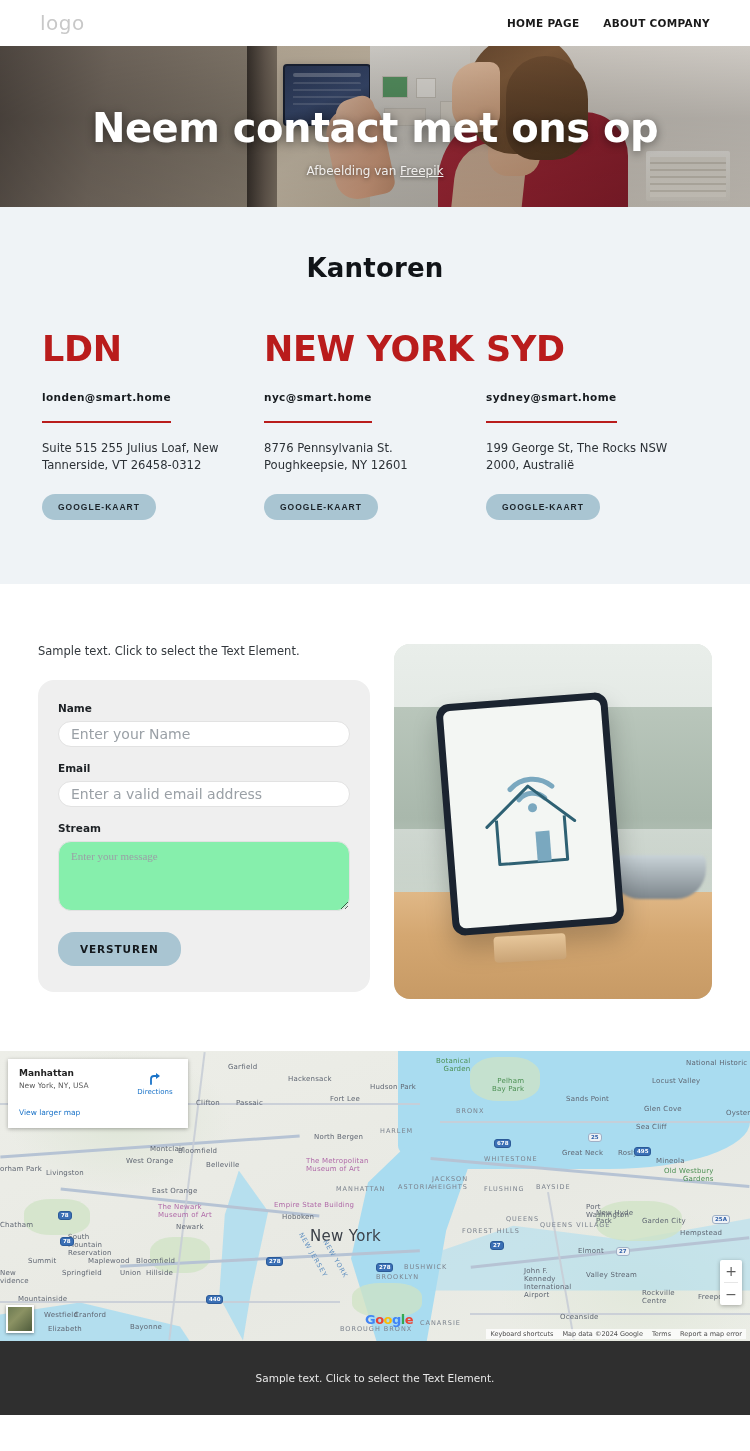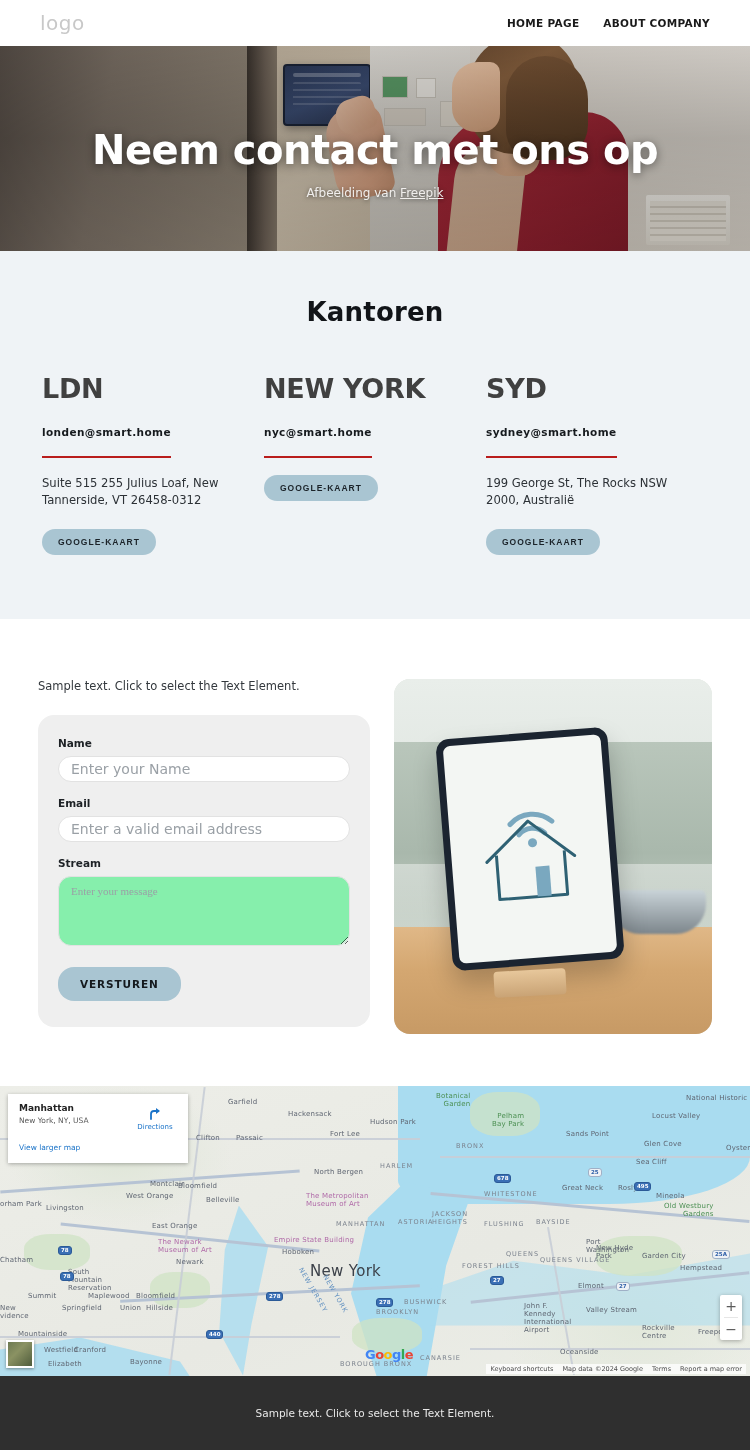--- a/index.html
+++ b/index.html
@@ -33,21 +33,21 @@
     font-size: 10.5px;
     font-weight: 700;
     letter-spacing: 0.3px;
     color: #1a1a1a;
     text-decoration: none;
     white-space: nowrap;
   }
 
   
   .hero {
-    height: 205px;
+    height: 161px;
     position: relative;
     overflow: hidden;
     background: #15803d;
   }
   .hero-photo { position: absolute; inset: 0; }
   
   .hp-wallL {
     position: absolute; left: 0; top: 0; width: 255px; height: 100%;
     background: linear-gradient(100deg, #595049 0%, #7d7267 40%, #938879 100%);
   }
@@ -183,23 +183,23 @@
     letter-spacing: 0.2px;
     margin-bottom: 46px;
   }
   .office-grid {
     display:grid;
     grid-template-columns: repeat(3, 1fr);
     gap: 0;
     padding: 0 42px;
   }
   .office-city {
-    font-size: 27px;
+    font-size: 35px;
     font-weight: 800;
-    color: #404040;
+    color: #b91c1c;
     letter-spacing: -0.3px;
     margin-bottom: 17px;
   }
   .office-email {
     display:inline-block;
     font-size: 10.5px;
     font-weight: 700;
     color: #161a1e;
     letter-spacing: 0.4px;
     border-bottom: 2px solid #b91c1c;
@@ -511,20 +511,21 @@
     <div class="office">
       <div class="office-city">LDN</div>
       <a class="office-email" href="#">londen@smart.home</a>
       <div class="office-addr">Suite 515 255 Julius Loaf, New Tannerside, VT 26458-0312</div>
       <button class="map-btn">GOOGLE-KAART</button>
     </div>
 
     <div class="office">
       <div class="office-city">NEW YORK</div>
       <a class="office-email" href="#">nyc@smart.home</a>
+      <div class="office-addr">8776 Pennsylvania St. Poughkeepsie, NY 12601</div>
       <button class="map-btn">GOOGLE-KAART</button>
     </div>
 
     <div class="office">
       <div class="office-city">SYD</div>
       <a class="office-email" href="#">sydney@smart.home</a>
       <div class="office-addr">199 George St, The Rocks NSW 2000, Australië</div>
       <button class="map-btn">GOOGLE-KAART</button>
     </div>
 

